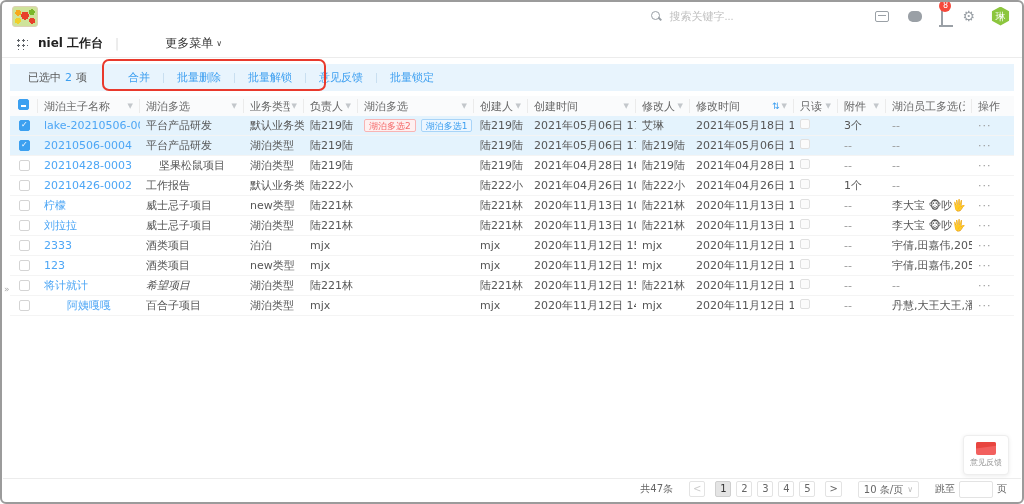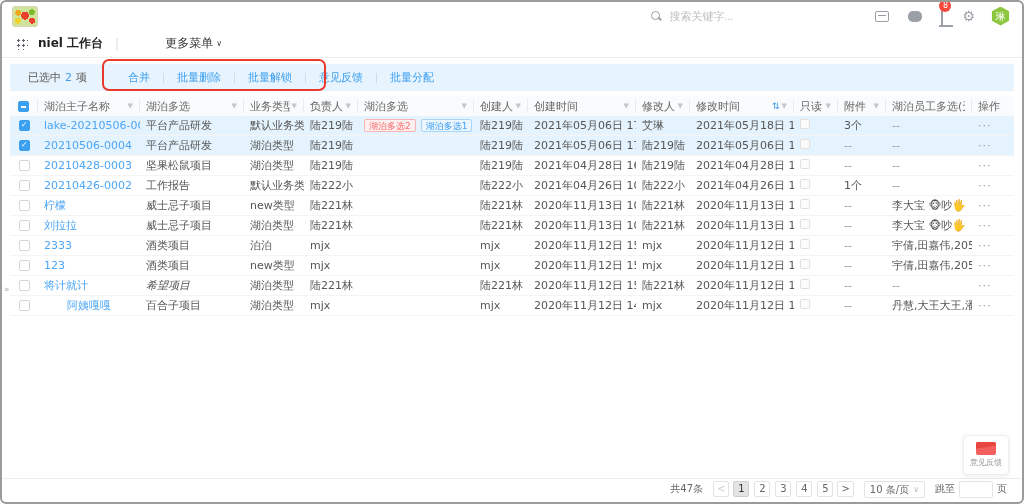--- a/index.html
+++ b/index.html
@@ -50,21 +50,21 @@
   .toolbar { margin:6px 8px 5px 8px; height:27px; background:#e8f4fd; display:flex; align-items:center; padding:0 18px; font-size:11px; color:#555; }
   .sel-count { color:#3b9ef0; margin:0 4px; }
   .toolbar-actions { display:flex; align-items:center; margin-left:28px; }
   .tb-action { color:#3b9ef0; cursor:pointer; padding:0 13px; white-space:nowrap; }
   .tb-div { width:1px; height:10px; background:#c9dff0; }
   .annotation-box { position:absolute; left:100px; top:57px; width:224px; height:32px; border:2px solid #e9392c; border-radius:7px; pointer-events:none; z-index:5; }
 
   
   .table-wrap { margin:0 8px; font-size:11px; color:#555; }
   .thead { display:flex; height:20px; align-items:center; background:#fafbfc; color:#666; }
-  .th { display:flex; align-items:center; justify-content:space-between; padding:0 6px; height:14px; border-right:1px solid #ebebeb; overflow:hidden; white-space:nowrap; }
+  .th { display:flex; justify-content:space-between; padding:0 6px; height:14px; border-right:1px solid #ebebeb; overflow:hidden; white-space:nowrap; }
   .th:last-child { border-right:none; }
   .th .funnel { font-size:7px; color:#c3c7cb; margin-left:2px; flex:0 0 auto; }
   .th .sorter { font-size:9px; color:#3b9ef0; margin-left:2px; }
   .th-label { overflow:hidden; white-space:nowrap; }
   .tr { display:flex; height:20px; align-items:center; border-bottom:1px solid #f4f4f4; background:#fff; }
   .tr.hl { background:#e4f3fd; }
   .td { padding:0 6px; overflow:hidden; white-space:nowrap; }
   .link-cell { color:#4da6f5; cursor:pointer; }
   .cb { width:11px; height:11px; border:1px solid #d4d4d4; border-radius:2px; background:#fff; flex:0 0 auto; }
   .cb.checked { background:#3ca0f0; border-color:#3ca0f0; position:relative; }
@@ -74,21 +74,21 @@
   .cb-ro { width:10px; height:10px; border:1px solid #e0e0e0; border-radius:2px; background:#fbfbfb; }
   .tag { display:inline-block; height:13px; line-height:12px; font-size:9px; border-radius:2px; padding:0 4px; margin-right:5px; }
   .tag.red { color:#f56c6c; border:1px solid #f8b4b4; background:#fef0f0; }
   .tag.blue { color:#3b9ef0; border:1px solid #a8d4f8; background:#ecf6ff; }
   .ops-dots { color:#999; letter-spacing:1px; }
   .muted { color:#999; }
 
   .expander { position:absolute; left:2px; top:282px; font-size:9px; color:#aaa; cursor:pointer; }
 
   
-  .footer { position:absolute; left:1px; right:1px; bottom:3px; height:21px; border-top:1px solid #ececec; display:flex; align-items:center; justify-content:flex-end; padding-right:14px; font-size:10px; color:#666; background:#fff; gap:4px; }
+  .footer { position:absolute; left:1px; right:1px; bottom:3px; height:21px; border-top:1px solid #ececec; display:flex; align-items:center; justify-content:flex-end; padding-right:14px; font-size:10px; color:#666; background:#fff; gap:10px; }
   .pg-total { margin-right:6px; }
   .pg-btn { min-width:16px; height:16px; line-height:14px; text-align:center; border:1px solid #e3e3e3; border-radius:2px; background:#fff; color:#666; cursor:pointer; padding:0 3px; }
   .pg-btn.active { background:#e4e4e4; border-color:#cfcfcf; color:#333; }
   .pg-btn.disabled { color:#ccc; cursor:default; }
   .pg-size { height:17px; line-height:15px; border:1px solid #e3e3e3; border-radius:2px; padding:0 5px; display:flex; align-items:center; gap:4px; margin-left:6px; cursor:pointer; }
   .pg-size .caret-down { color:#bbb; }
   .jump-wrap { display:flex; align-items:center; gap:4px; margin-left:6px; }
   .jump-input { width:34px; height:17px; border:1px solid #e3e3e3; border-radius:2px; outline:none; }
 
   
@@ -140,21 +140,21 @@
     <span>项</span>
     <div class="toolbar-actions">
         <span class="tb-action">合并</span>
         <span class="tb-div"></span>
         <span class="tb-action">批量删除</span>
         <span class="tb-div"></span>
         <span class="tb-action">批量解锁</span>
         <span class="tb-div"></span>
         <span class="tb-action">意见反馈</span>
         <span class="tb-div"></span>
-        <span class="tb-action">批量分配</span>
+        <span class="tb-action">批量锁定</span>
       </div>
   </div>
   <div class="annotation-box"></div>
 
   <div class="table-wrap">
     <div class="thead">
         <div class="th" style="width: 28px; justify-content: center;">
           <span class="cb indet"></span>
         </div>
         <div class="th" style="width: 102px;">
@@ -268,21 +268,21 @@
           <div class="td" style="width: 44px;"><span class="cb-ro" style="display: inline-block;"></span></div>
           <div class="td muted" style="width: 48px;">--</div>
           <div class="td muted" style="width: 86px;">--</div>
           <div class="td" style="width: 34px;"><span class="ops-dots">···</span></div>
         </div>
         <div class="tr">
           <div class="td" style="width: 28px; display: flex; justify-content: center;">
             <span class="cb"></span>
           </div>
           <div class="td link-cell" style="width: 102px;">20210428-0003</div>
-          <div class="td" style="width: 104px;">坚果松鼠项目</div>
+          <div class="td" style="width: 104px; text-align: center;">坚果松鼠项目</div>
           <div class="td" style="width: 60px;">湖泊类型</div>
           <div class="td" style="width: 54px;">陆219陆</div>
           <div class="td" style="width: 116px;"></div>
           <div class="td" style="width: 54px;">陆219陆</div>
           <div class="td" style="width: 108px;">2021年04月28日 16:42</div>
           <div class="td" style="width: 54px;">陆219陆</div>
           <div class="td" style="width: 104px;">2021年04月28日 16:42</div>
           <div class="td" style="width: 44px;"><span class="cb-ro" style="display: inline-block;"></span></div>
           <div class="td muted" style="width: 48px;">--</div>
           <div class="td muted" style="width: 86px;">--</div>

